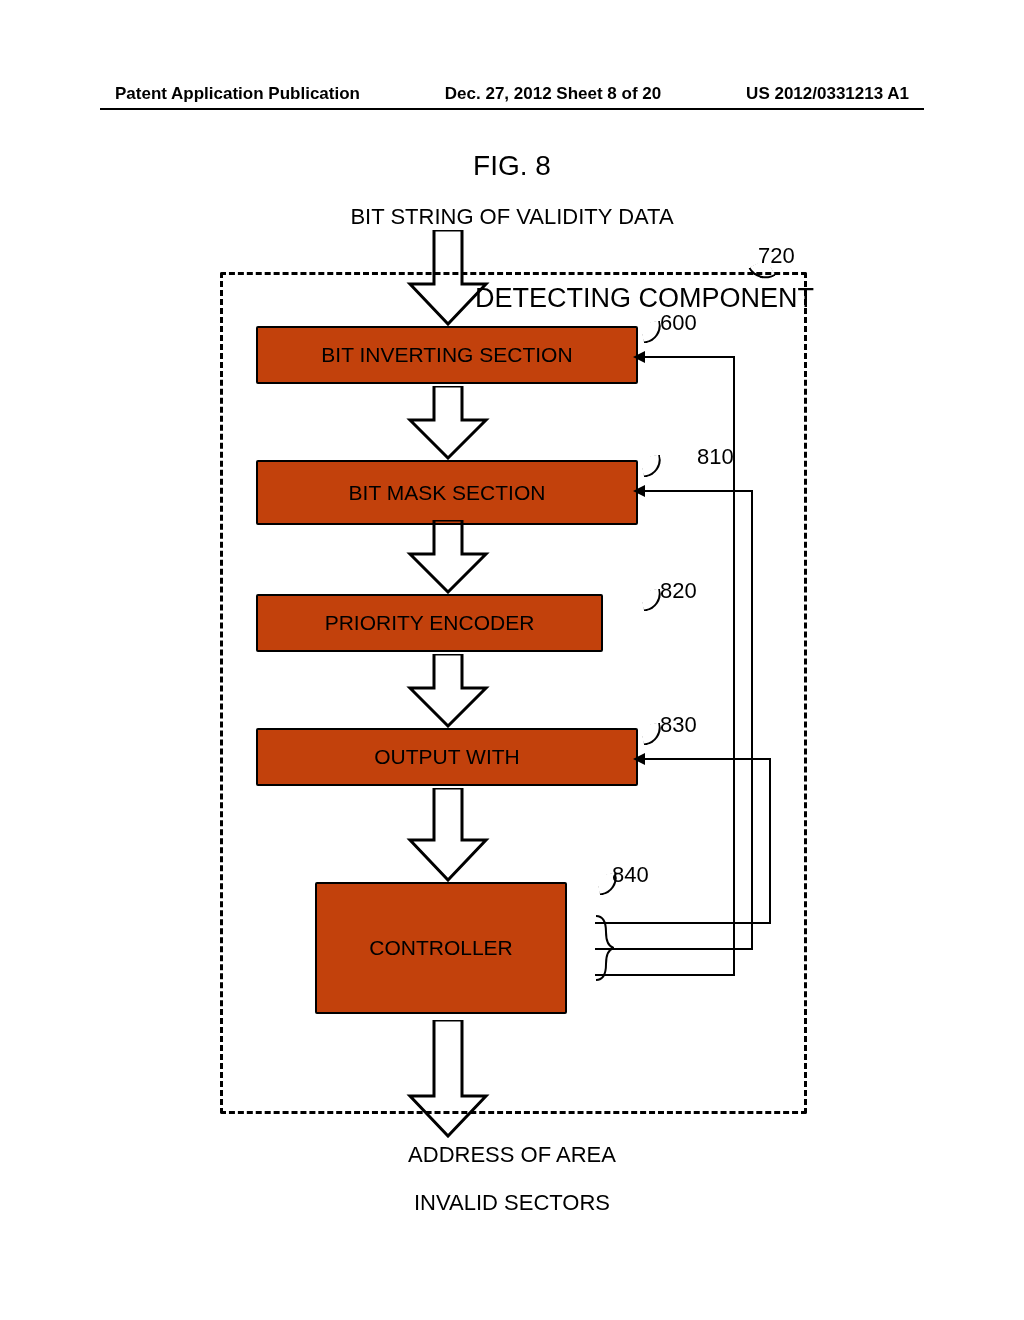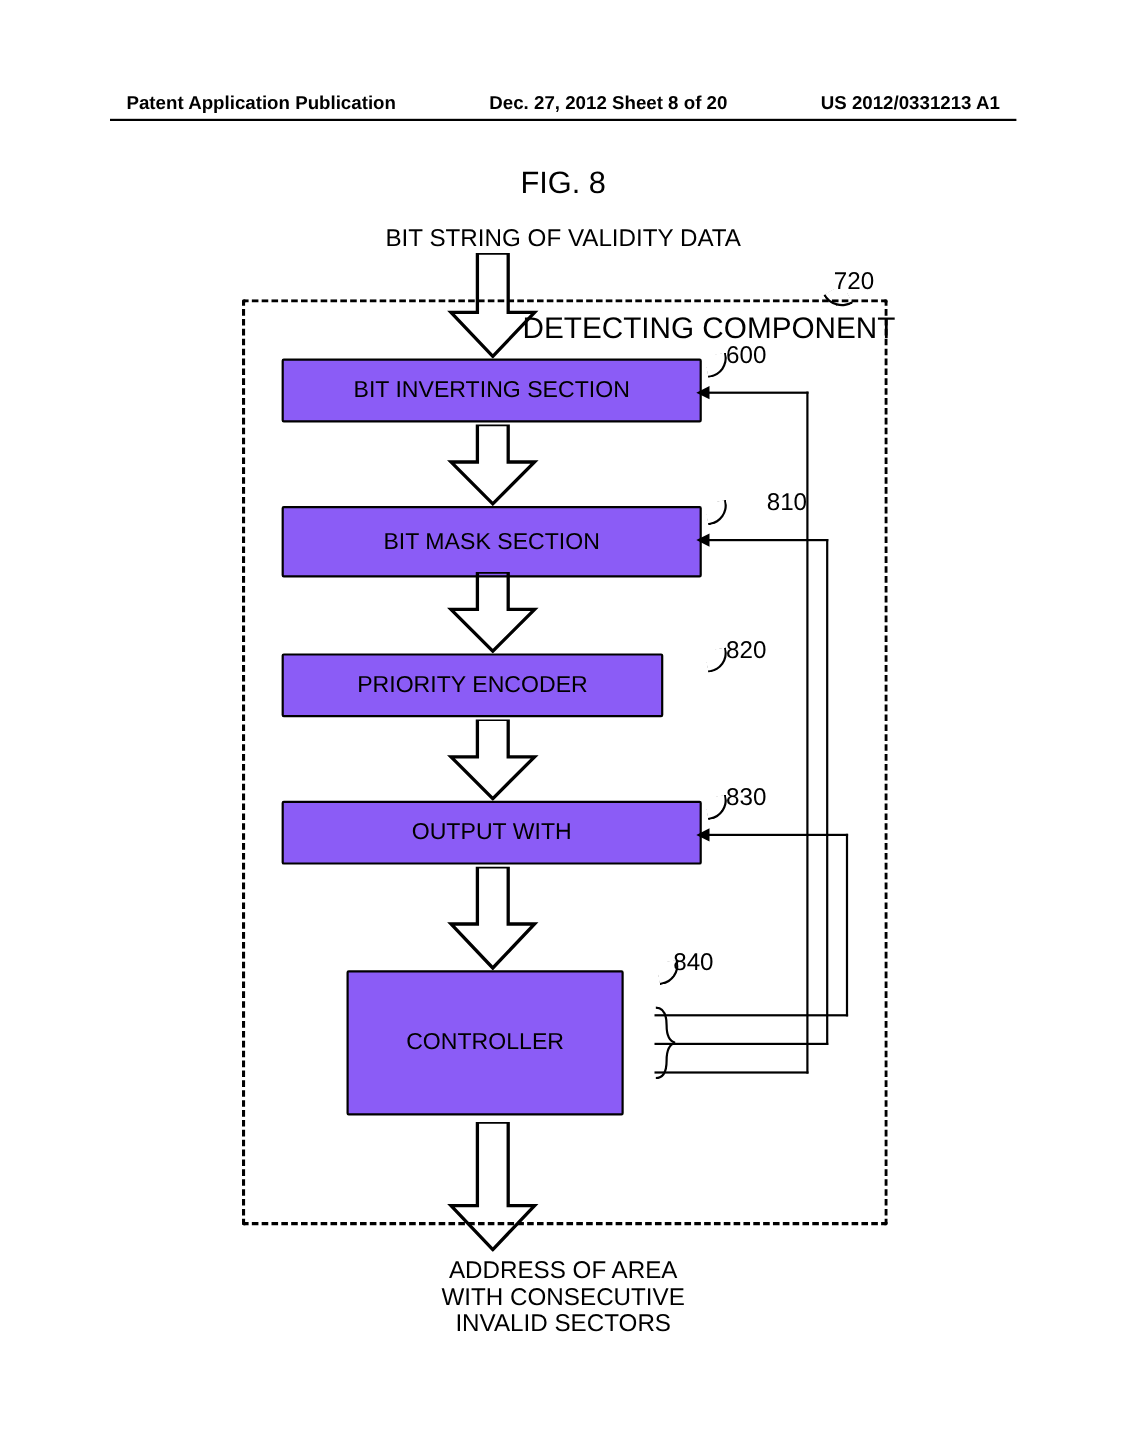--- a/index.html
+++ b/index.html
@@ -85,21 +85,21 @@
     border: 2px solid black;
     border-top: none;
     border-right: none;
     border-radius: 0 0 0 20px;
     transform: rotate(-30deg);
   }
   .box {
     position: absolute;
     border: 2px solid black;
     border-radius: 2px;
-    background: #8b5cf6;
+    background: #c2410c;
     display: flex;
     align-items: center;
     justify-content: center;
     font-size: 21px;
     text-align: center;
   }
   .box-800 { top: 326px; left: 256px; width: 382px; height: 58px; }
   .box-810 { top: 460px; left: 256px; width: 382px; height: 65px; }
   .box-820 { top: 594px; left: 256px; width: 347px; height: 58px; }
   .box-830 { top: 728px; left: 256px; width: 382px; height: 58px; }
@@ -263,15 +263,15 @@
 <div class="arrowhead ah-800"></div>
 
 <div class="brace">
   <svg width="18" height="68" viewBox="0 0 18 68">
     <path d="M0 2 Q10 2 10 18 Q10 32 18 34 Q10 36 10 50 Q10 66 0 66" fill="none" stroke="black" stroke-width="2"></path>
   </svg>
 </div>
 
 <div class="output-label">
   <span>ADDRESS OF AREA</span><br>
-  <span>WITH CONSECUTIVE</span><br>
+  <br>
   <span>INVALID SECTORS</span>
 </div>
 
 </body></html>

